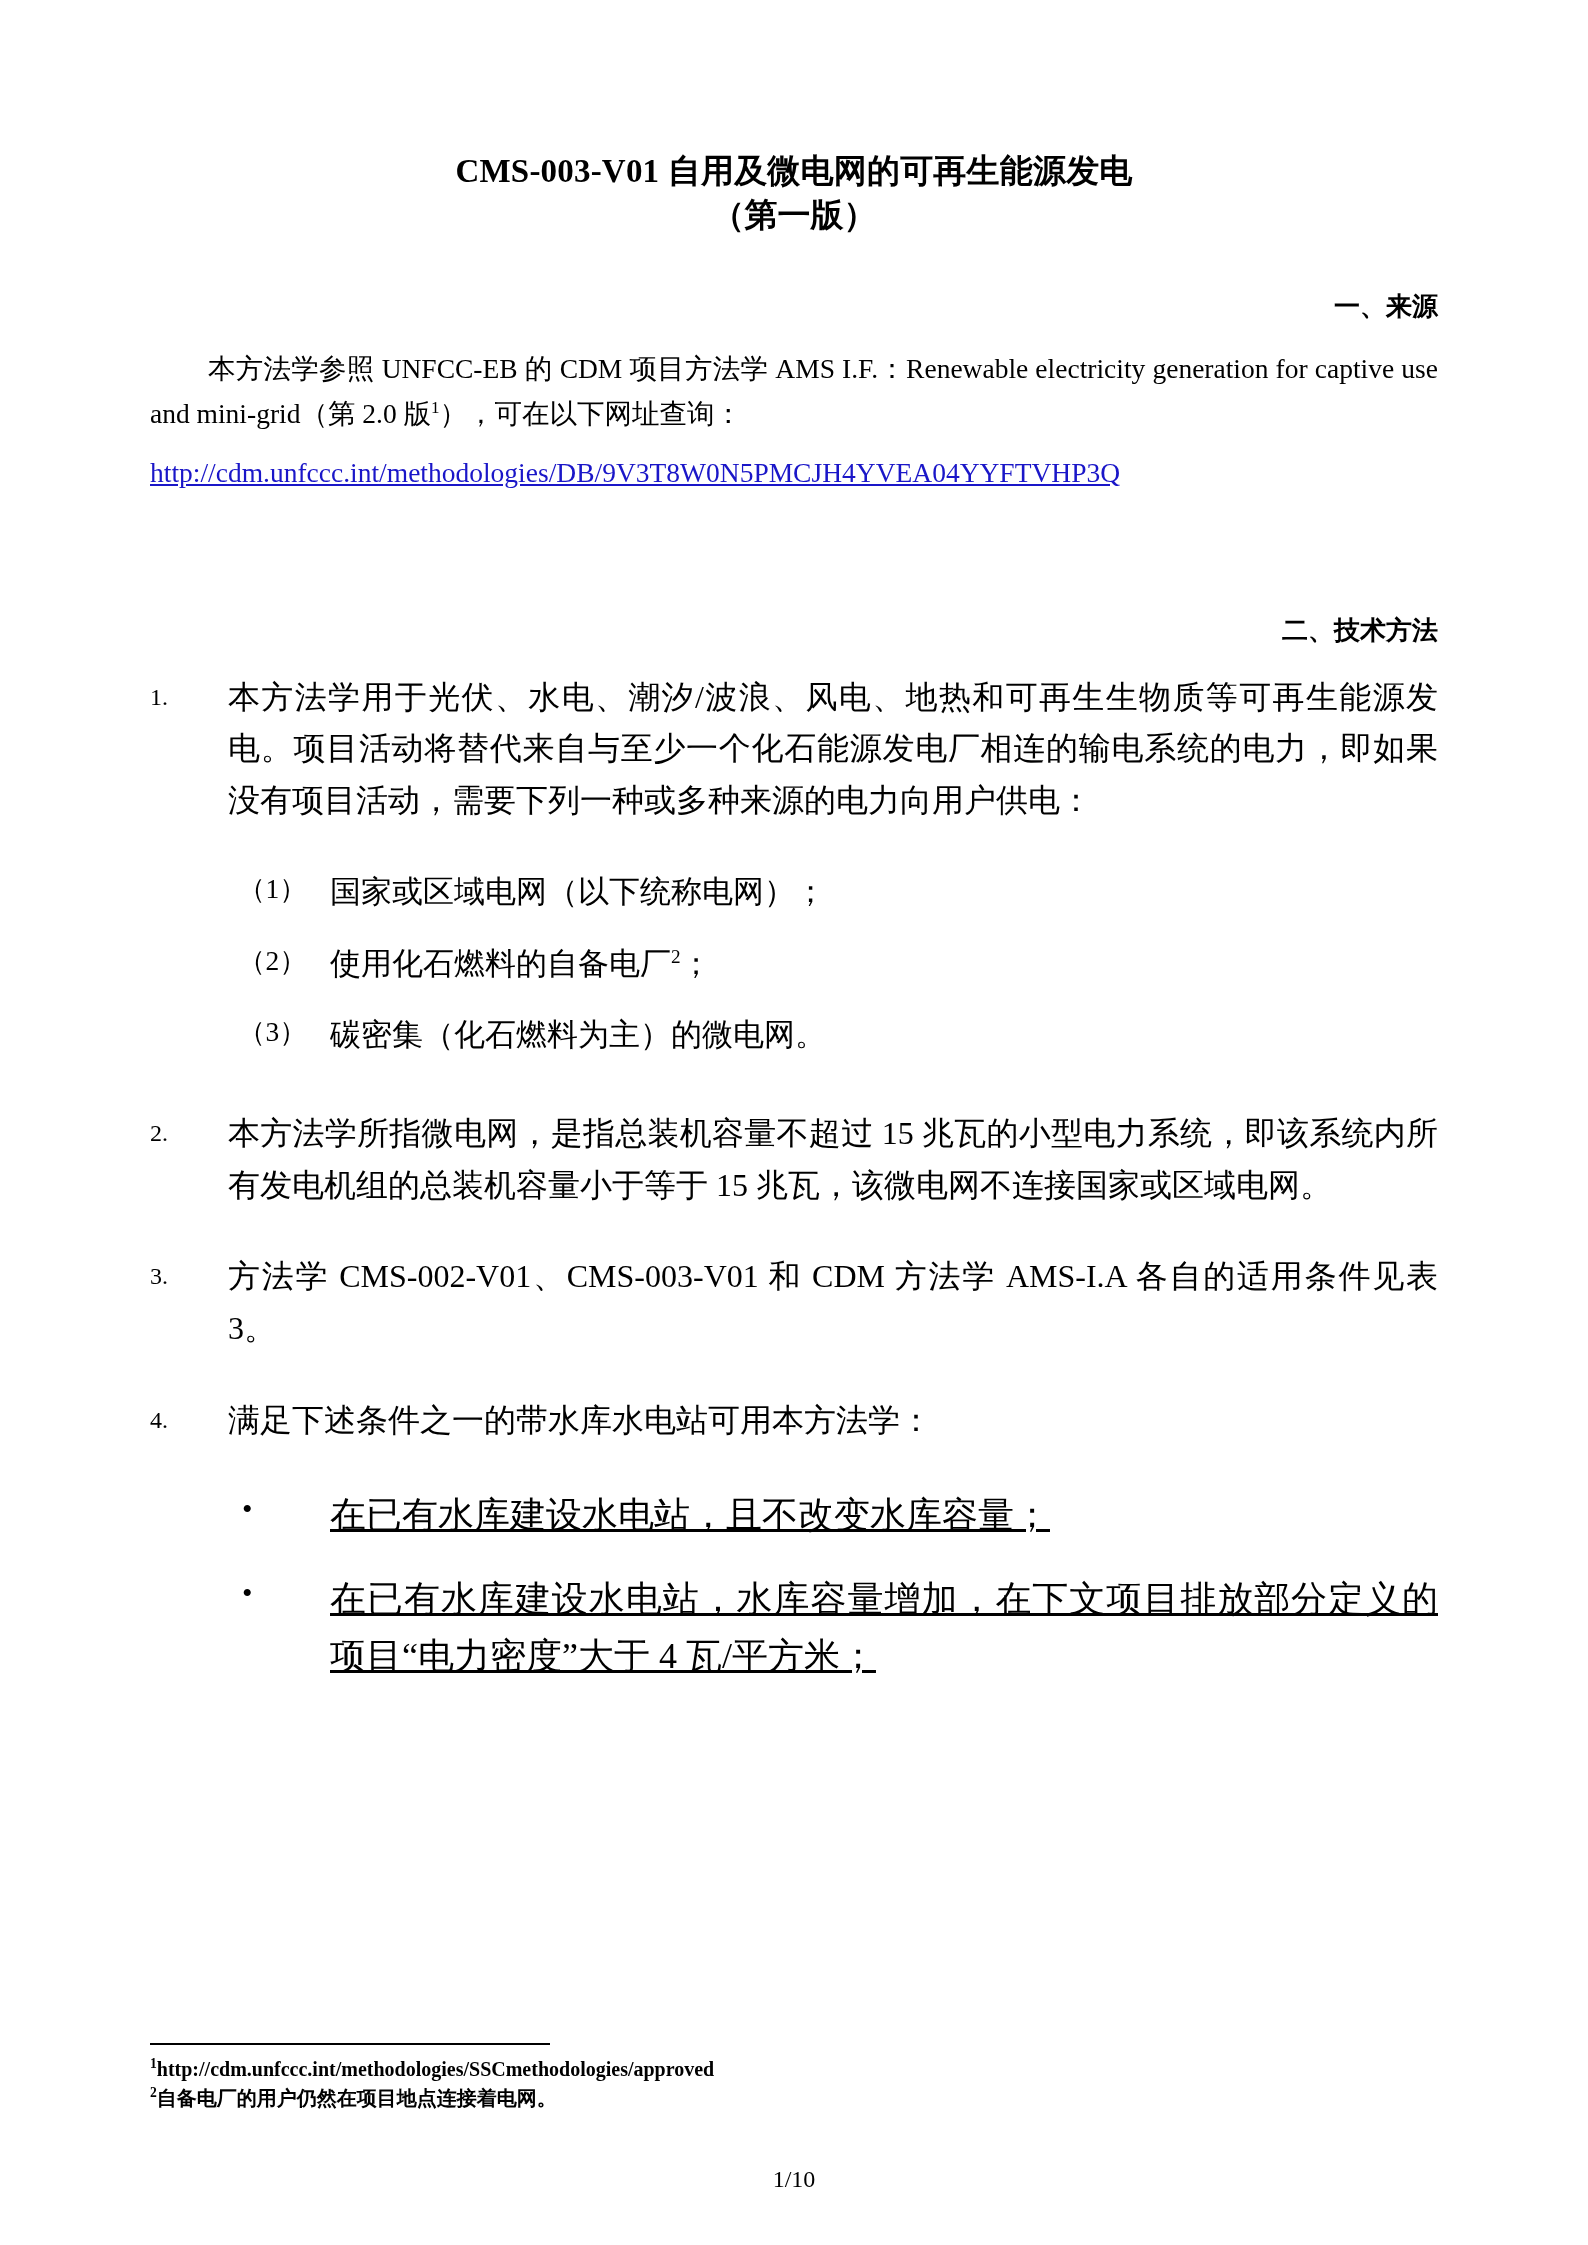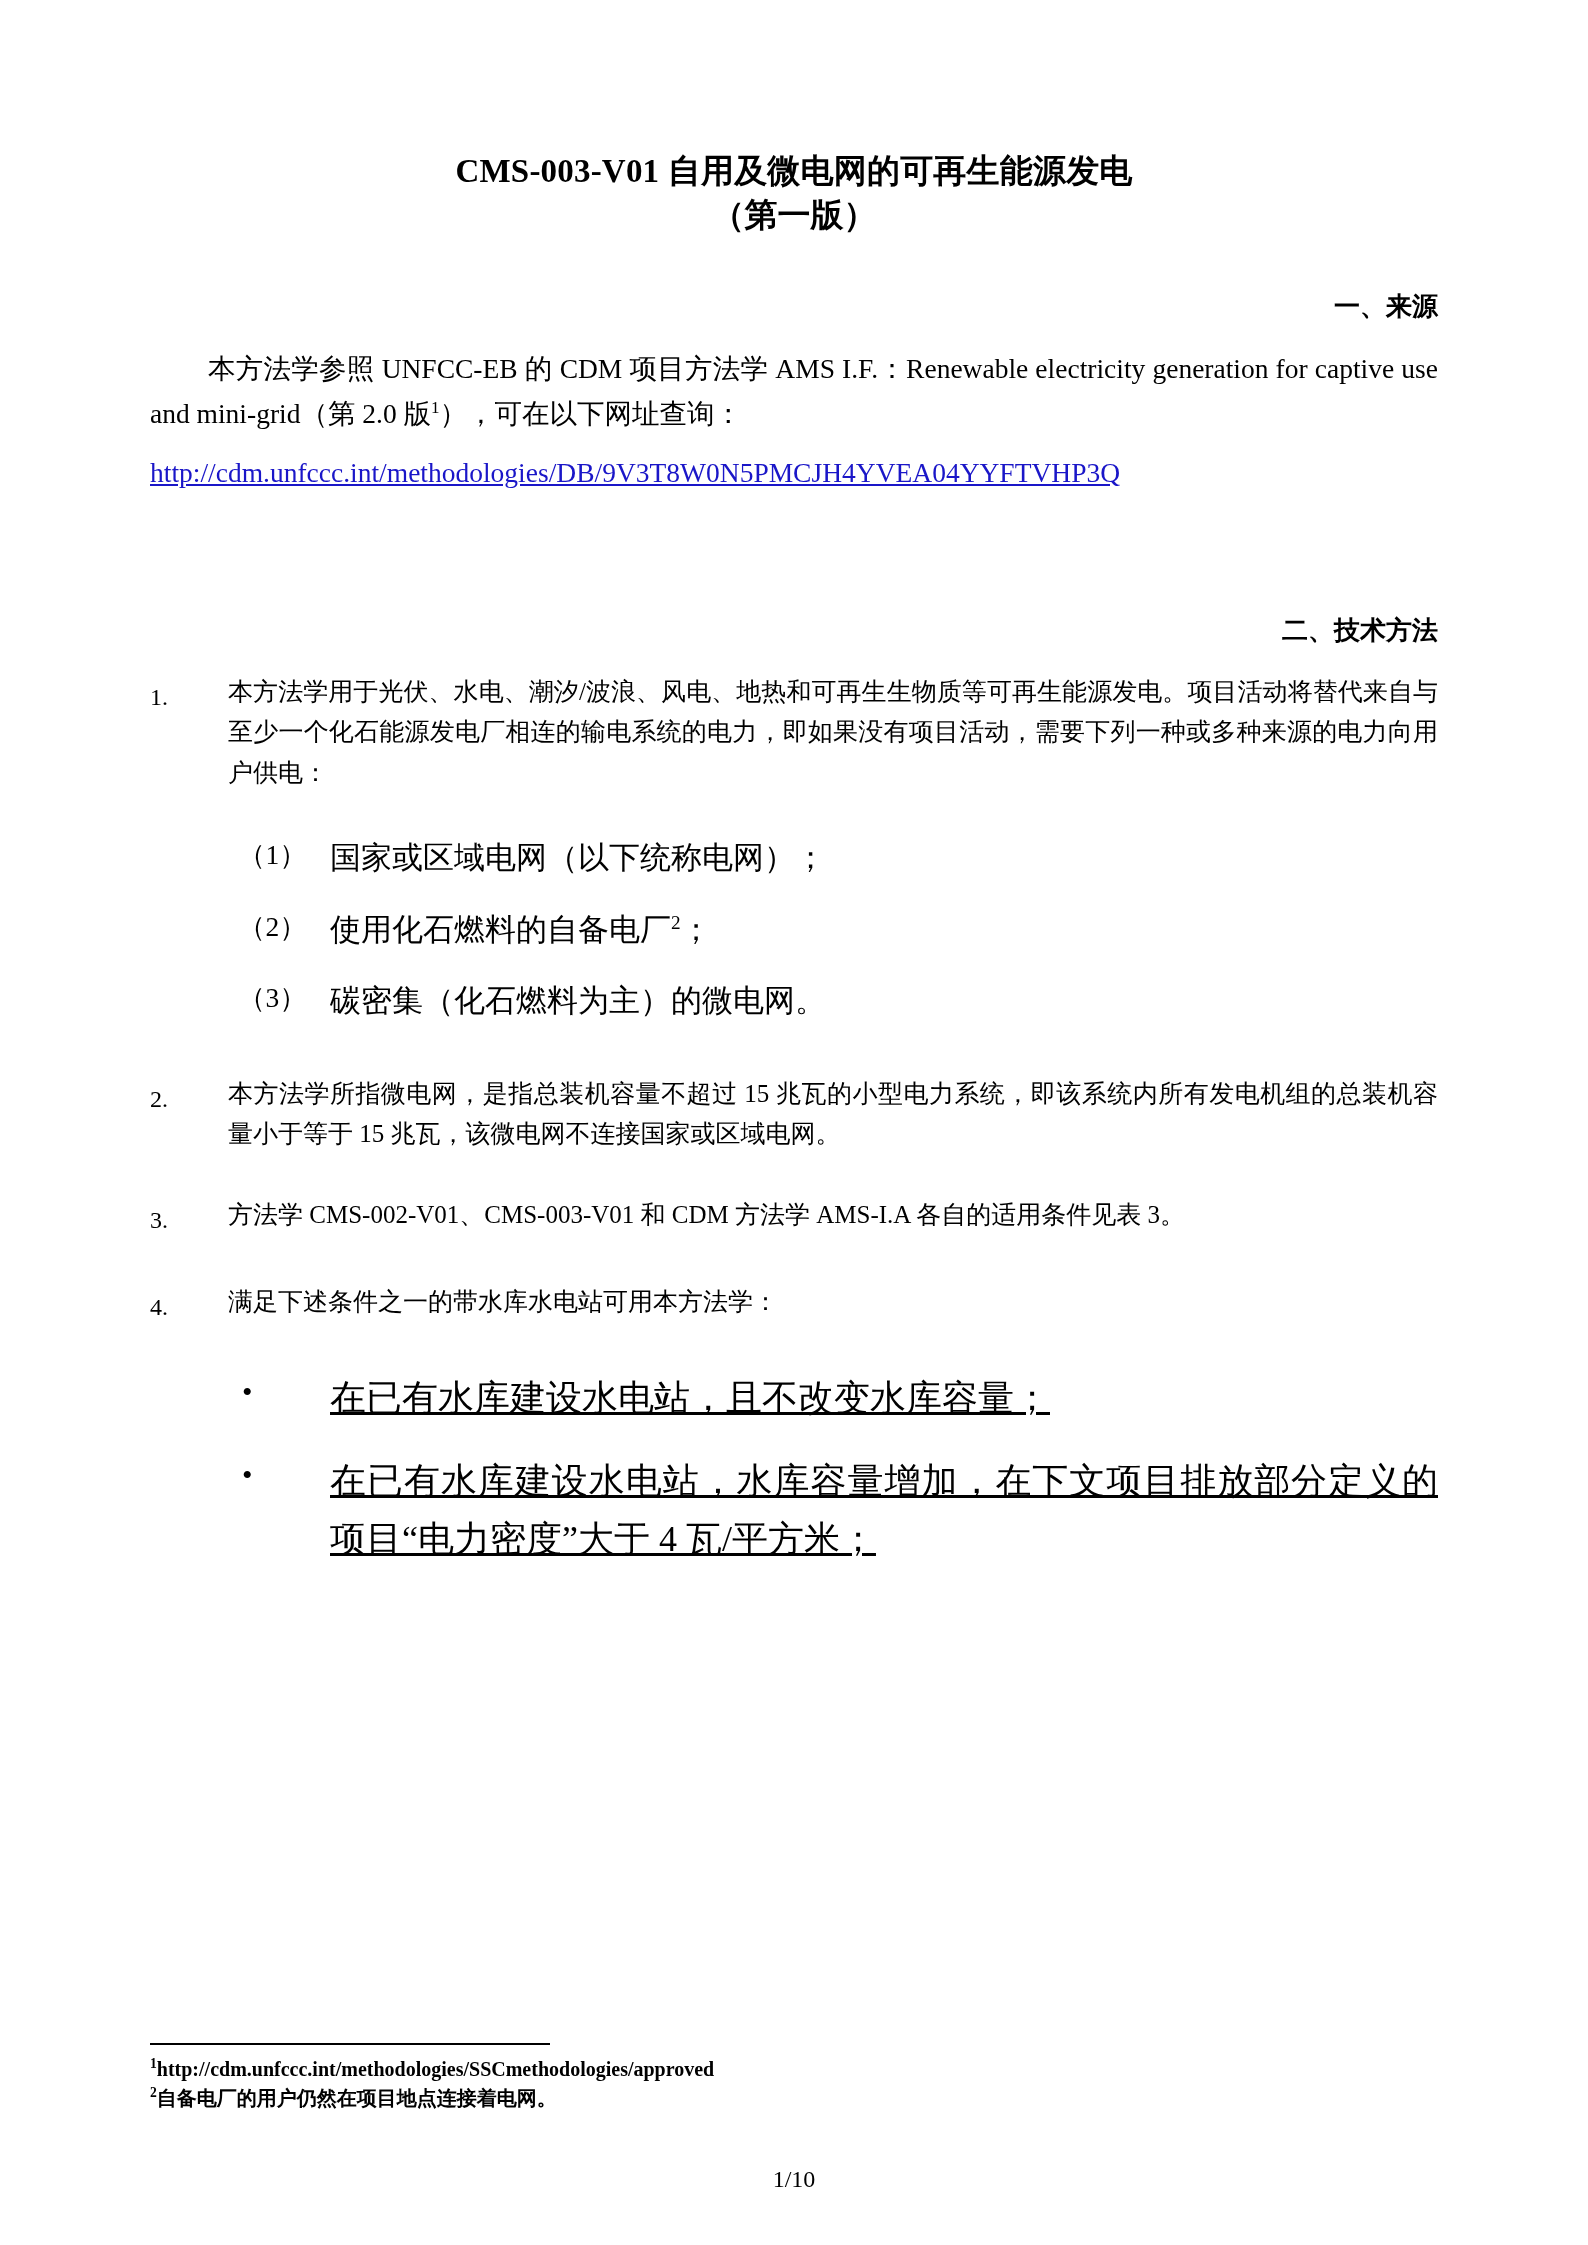--- a/index.html
+++ b/index.html
@@ -70,21 +70,21 @@
   }
   .numbered .marker {
     flex: 0 0 auto;
     width: 78px;
     font-size: 24px;
     line-height: 1.85;
     padding-top: 3px;
   }
   .numbered .body {
     flex: 1 1 auto;
-    font-size: 25px;
+    font-size: 32px;
     line-height: 1.62;
     text-align: justify;
     text-justify: inter-ideograph;
   }
   .sub-item {
     display: flex;
     align-items: flex-start;
     margin: 0 0 22px 0;
     padding-left: 88px;
   }

